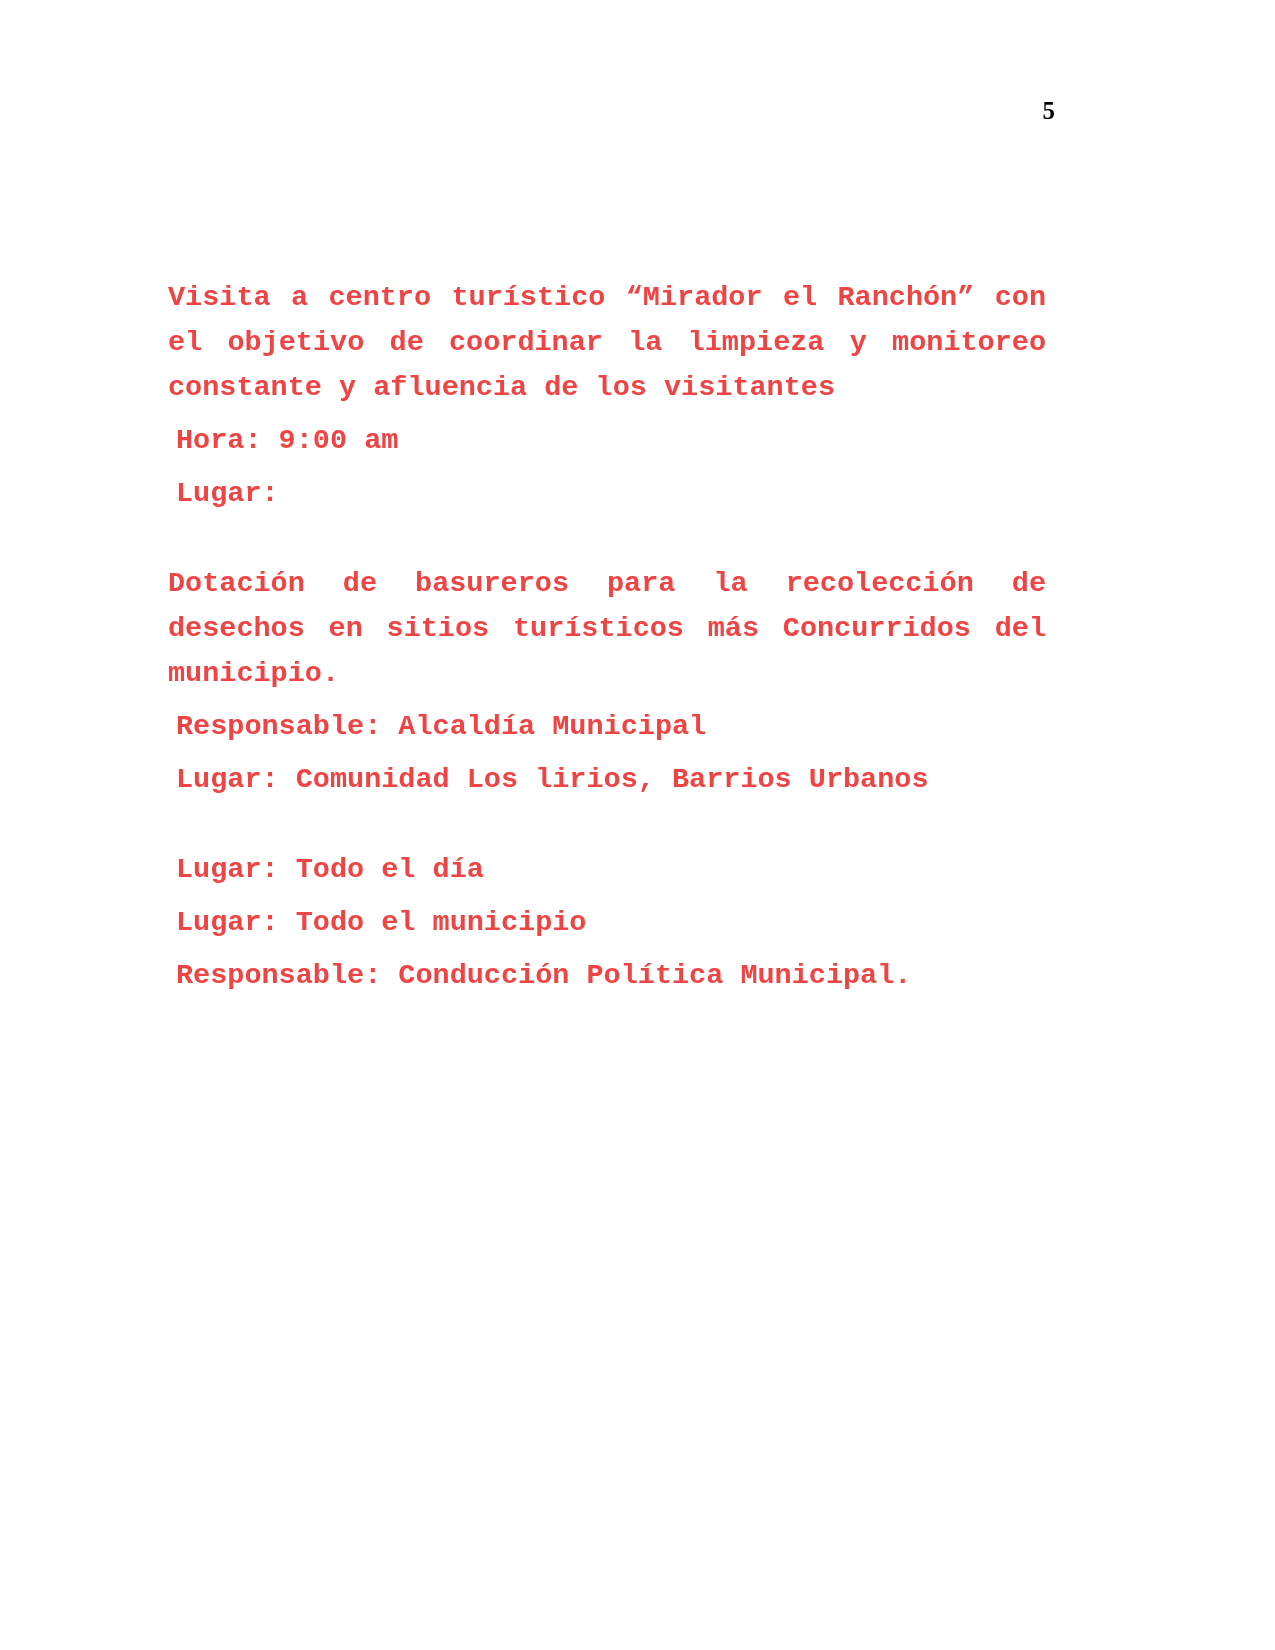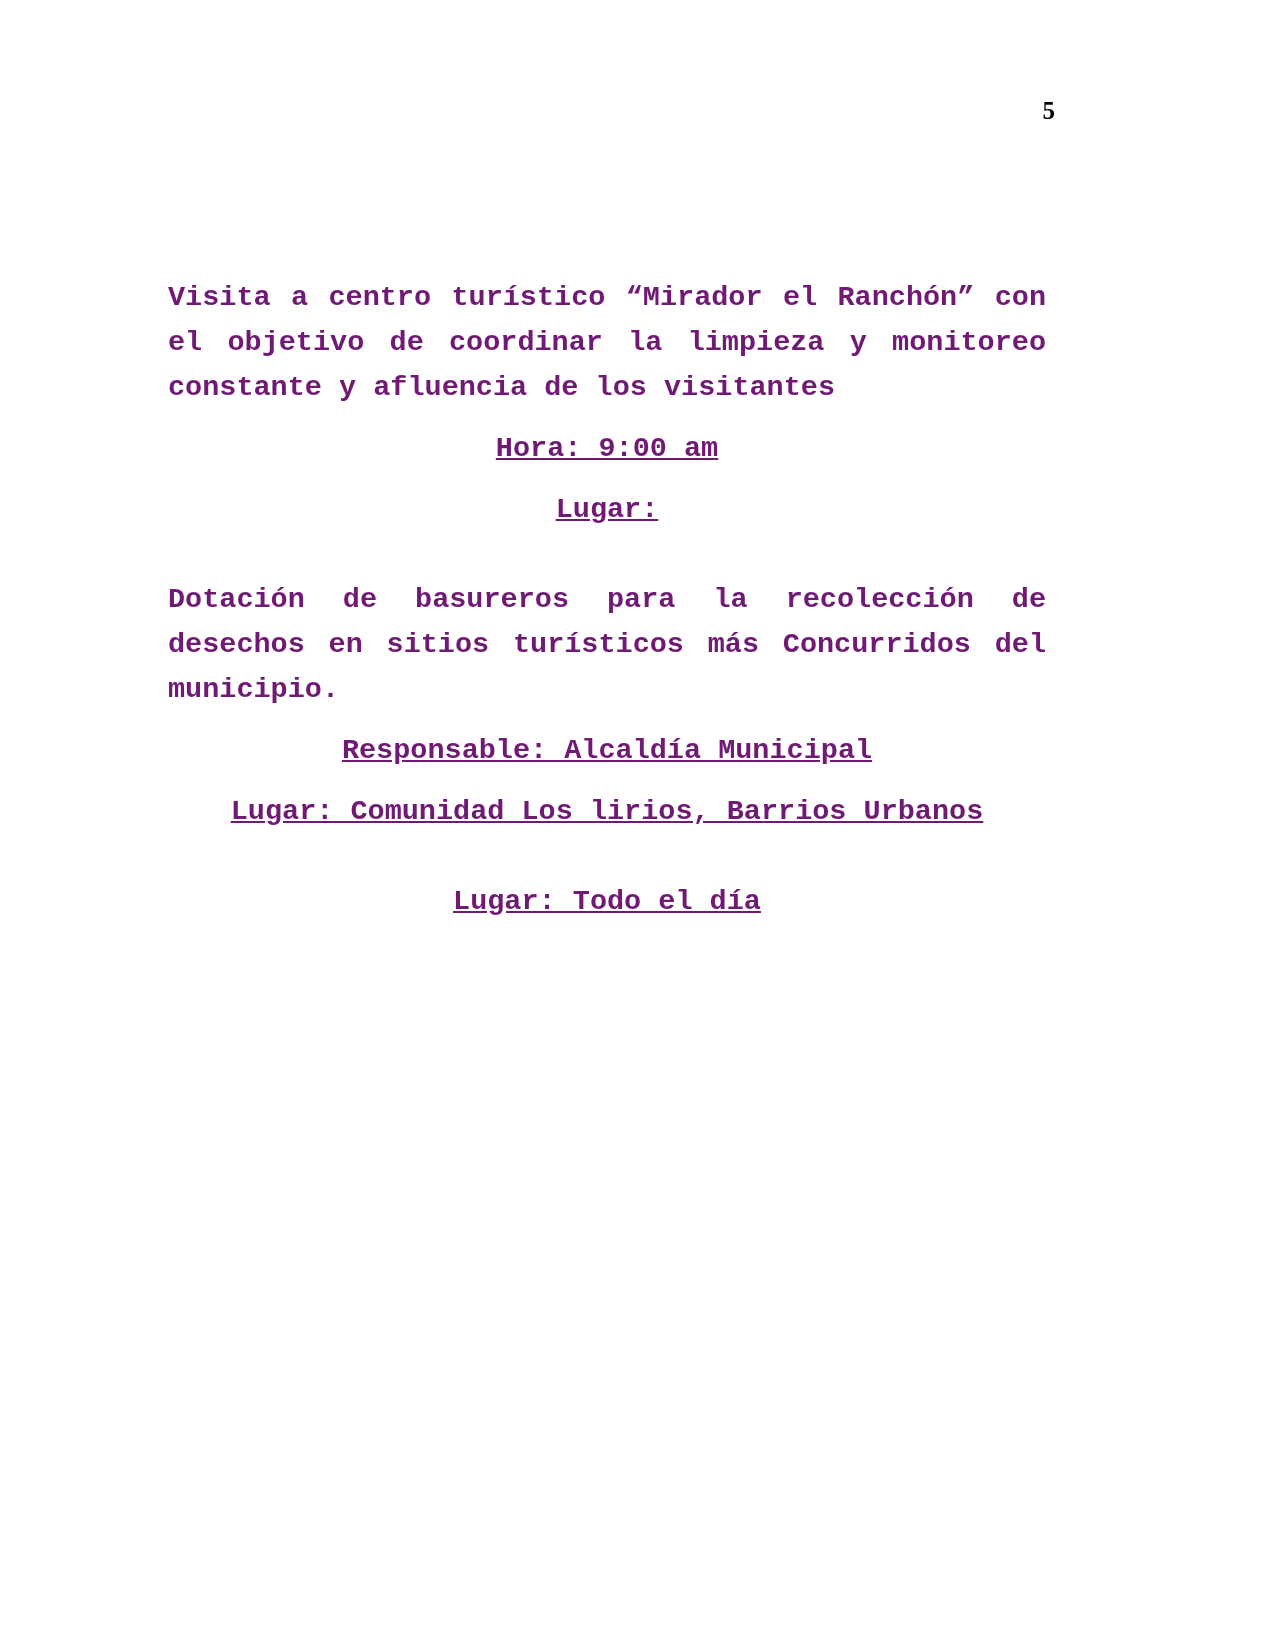--- a/index.html
+++ b/index.html
@@ -31,44 +31,43 @@
     font-size: 25px;
     line-height: 30px;
     color: #000000;
   }
   
   .content {
     position: absolute;
     left: 168px;
     top: 275px;
     width: 878px;
-    color: #701a75;
+    color: #ef4444;
     font-weight: bold;
     font-size: 28.5px;
     line-height: 45px;
     letter-spacing: 0px;
   }
   .block {
     margin: 0 0 45px 0;
   }
   .block:last-child {
     margin-bottom: 0;
   }
   .para {
     text-align: justify;
     text-justify: inter-word;
     margin: 0;
     white-space: normal;
   }
   
   .field {
-    text-align: center;
-    margin: 16px;
+    text-align: left;
+    margin: 8px;
     white-space: pre;
-    text-decoration: underline;
   }
 </style>
 </head>
 <body>
 
 <div class="page">
 
   <div class="page-number">5</div>
 
   <div class="content">
@@ -80,16 +79,18 @@
     </div>
 
     <div class="block">
       <p class="para">Dotación de basureros para la recolección de desechos en sitios turísticos más Concurridos del municipio.</p>
       <p class="field">Responsable: Alcaldía Municipal</p>
       <p class="field">Lugar: Comunidad Los lirios, Barrios Urbanos</p>
     </div>
 
     <div class="block">
       <p class="field">Lugar: Todo el día</p>
+      <p class="field">Lugar: Todo el municipio</p>
+      <p class="field">Responsable: Conducción Política Municipal.</p>
     </div>
 
   </div>
 </div>
 
 </body></html>

